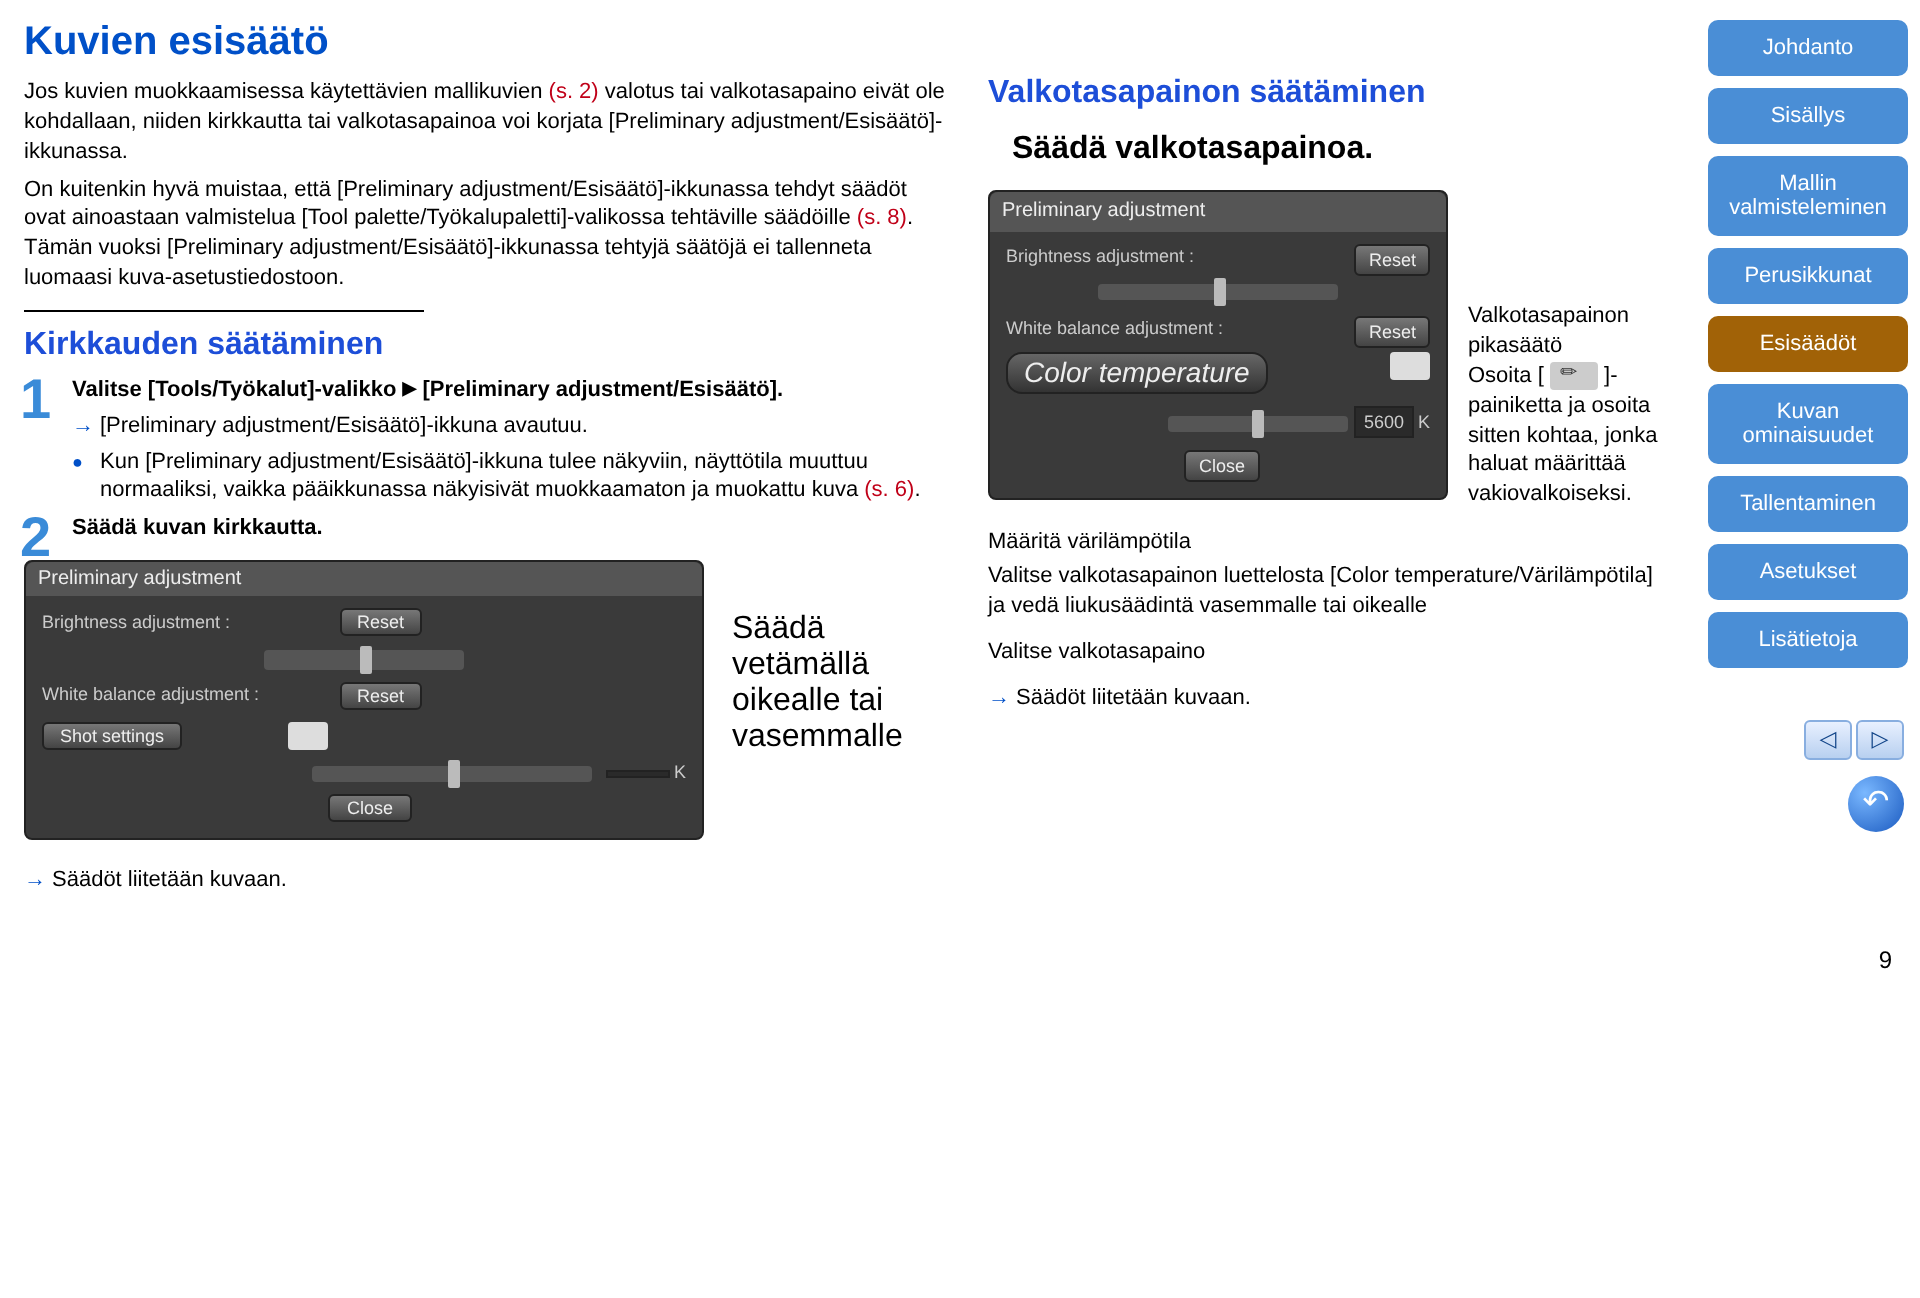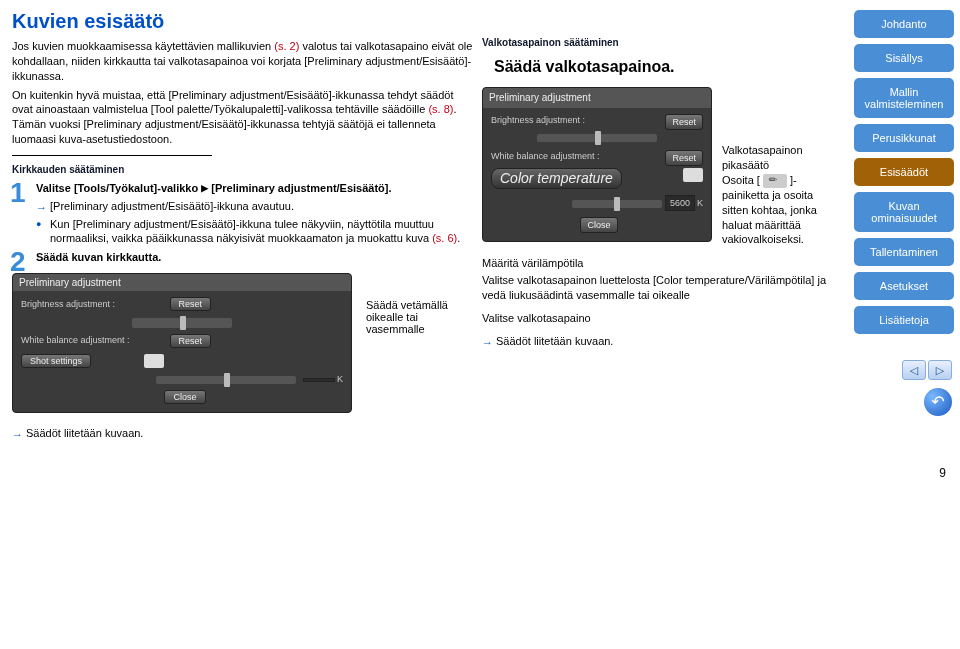--- a/index.html
+++ b/index.html
@@ -1,25 +1,25 @@
 <!DOCTYPE html>
 <html><head>
 <meta charset="utf-8">
 <style>
   * { box-sizing: border-box; margin: 0; padding: 0; }
   body { font-family: Arial, sans-serif; font-size: 11px; color: #000; background: #fff; width: 960px; height: 649px; position: relative; }
   .page { display: flex; }
   .main { flex: 1; padding: 10px 12px; }
-  .cols { display: flex; gap: 6px; }
+  .cols { display: flex; gap: 18px; }
   .col { flex: 1; }
   h1 { color: #0050c8; font-size: 20px; font-weight: bold; margin-bottom: 6px; }
   .intro { line-height: 1.35; margin-bottom: 4px; }
   .sref { color: #c00018; }
   hr.short { border: none; border-top: 1px solid #000; margin: 8px 0; width: 200px; }
-  h2 { color: #0f172a; font-size: 10px; font-weight: bold; margin: 4px 0 6px; }
+  h2 { color: #1d4ed8; font-size: 16px; font-weight: bold; margin: 4px 0 6px; }
   h3.sub { font-size: 16px; font-weight: bold; margin: 4px 0 6px 12px; }
   .steps { margin-left: 4px; }
   .step { position: relative; padding-left: 20px; margin-bottom: 4px; }
   .stepnum { position: absolute; left: -6px; top: -4px; font-size: 28px; font-weight: bold; color: #3a8bd8; }
   .step p { line-height: 1.35; }
   .step .b { font-weight: bold; }
   .arrow-item { padding-left: 14px; position: relative; margin: 3px 0; line-height: 1.35; }
   .arrow-item::before { content: "→"; color: #0050c8; position: absolute; left: 0; top: 0; font-weight: bold; }
   .bullet-item { padding-left: 14px; position: relative; margin: 3px 0; line-height: 1.35; }
   .bullet-item::before { content: "●"; color: #0050c8; position: absolute; left: 0; top: 1px; font-size: 9px; }
@@ -60,21 +60,21 @@
   .c1 { background: #4a8ed6; } .c2 { background: #4a8ed6; }
   .c3 { background: #4a8ed6; } .c4 { background: #4a8ed6; }
   .c5 { background: #a16207; } .c6 { background: #4a8ed6; }
   .c7 { background: #4a8ed6; } .c8 { background: #4a8ed6; }
   .c9 { background: #4a8ed6; }
   .navbtns { text-align: right; padding: 20px 8px 0 0; }
   .navbtn { display:inline-block; width:24px; height:20px; background:linear-gradient(#e8f0ff,#b8d0f0); border:1px solid #88aee0; border-radius:3px; text-align:center; line-height:18px; color:#114488; margin-left:2px; }
   .refresh { display:inline-block; width:28px; height:28px; border-radius:14px; background:radial-gradient(circle at 30% 30%, #7ab8ff, #1a5ac0); color:#fff; text-align:center; line-height:28px; font-size:16px; margin-top:8px; }
   .pagenum { text-align:right; padding:12px 14px 6px 0; font-size:12px; }
   
-  .annot { font-size:11px; margin-left: 8px; }
+  .annot { font-size:16px; margin-left: 8px; }
 </style>
 </head>
 <body>
 
 <div class="page">
   <div class="main">
     <div class="cols">
 
       <div class="col">
         <h1>Kuvien esisäätö</h1>

